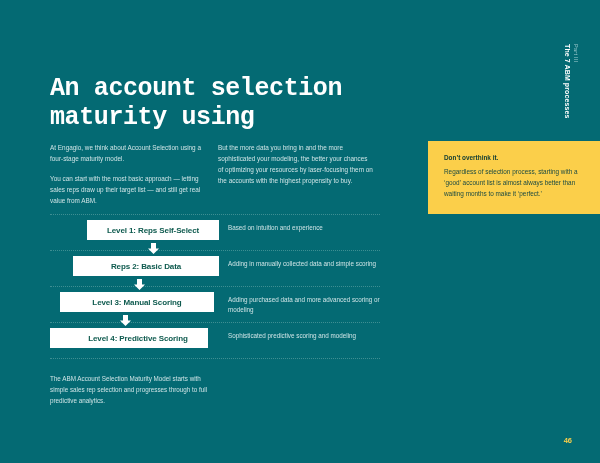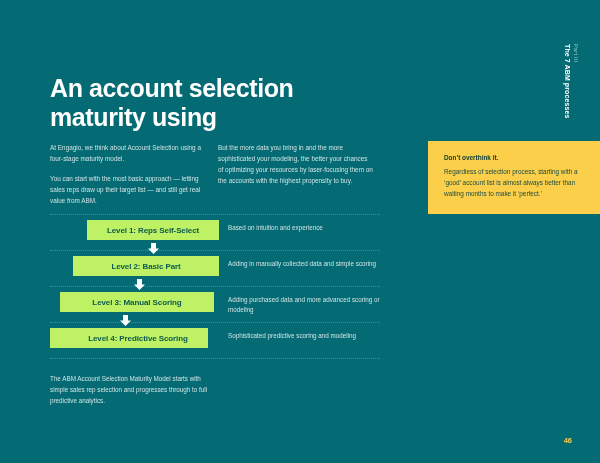--- a/index.html
+++ b/index.html
@@ -24,20 +24,21 @@
   .title {
     position: absolute;
     left: 50px;
     top: 57px;
     width: 330px;
     color: #FFFFFF;
     font-size: 25px;
     font-weight: bold;
     line-height: 1.18;
     letter-spacing: -0.4px;
+    font-family: Liberation Mono, monospace;
   }
   .title .line { display: block; }
 
   
   .side-label {
     position: absolute;
     right: 16px;
     top: 44px;
     height: 120px;
     width: 22px;
@@ -110,21 +111,21 @@
   }
   .level-row {
     position: relative;
     border-top: 1px dotted #3E8E92;
     height: 35px;
   }
   .level-box {
     position: absolute;
     top: 5px;
     height: 20px;
-    background: #bef264;
+    background: #ffffff;
     color: #0E5A4E;
     font-size: 8px;
     font-weight: bold;
     display: flex;
     align-items: center;
     justify-content: center;
     box-sizing: border-box;
     padding: 0 6px;
     letter-spacing: -0.1px;
   }
@@ -217,21 +218,21 @@
       <div class="level-desc">Based on intuition and experience</div>
       <div class="arrow" style="left:98px; top:28px;">
         <svg width="11" height="11" viewBox="0 0 11 11">
             <path d="M3 0 H8 V5.5 H11 L5.5 11 L0 5.5 H3 Z" fill="#FFFFFF"></path>
           </svg>
       </div>
     </div>
 
     <div class="level-row lv2">
       <div class="level-box">
-        <span>Level 2: Basic Part</span>
+        <span>Reps 2: Basic Data</span>
       </div>
       <div class="level-desc">Adding in manually collected data and simple scoring</div>
       <div class="arrow" style="left:84px; top:28px;">
         <svg width="11" height="11" viewBox="0 0 11 11">
             <path d="M3 0 H8 V5.5 H11 L5.5 11 L0 5.5 H3 Z" fill="#FFFFFF"></path>
           </svg>
       </div>
     </div>
 
     <div class="level-row lv3">

